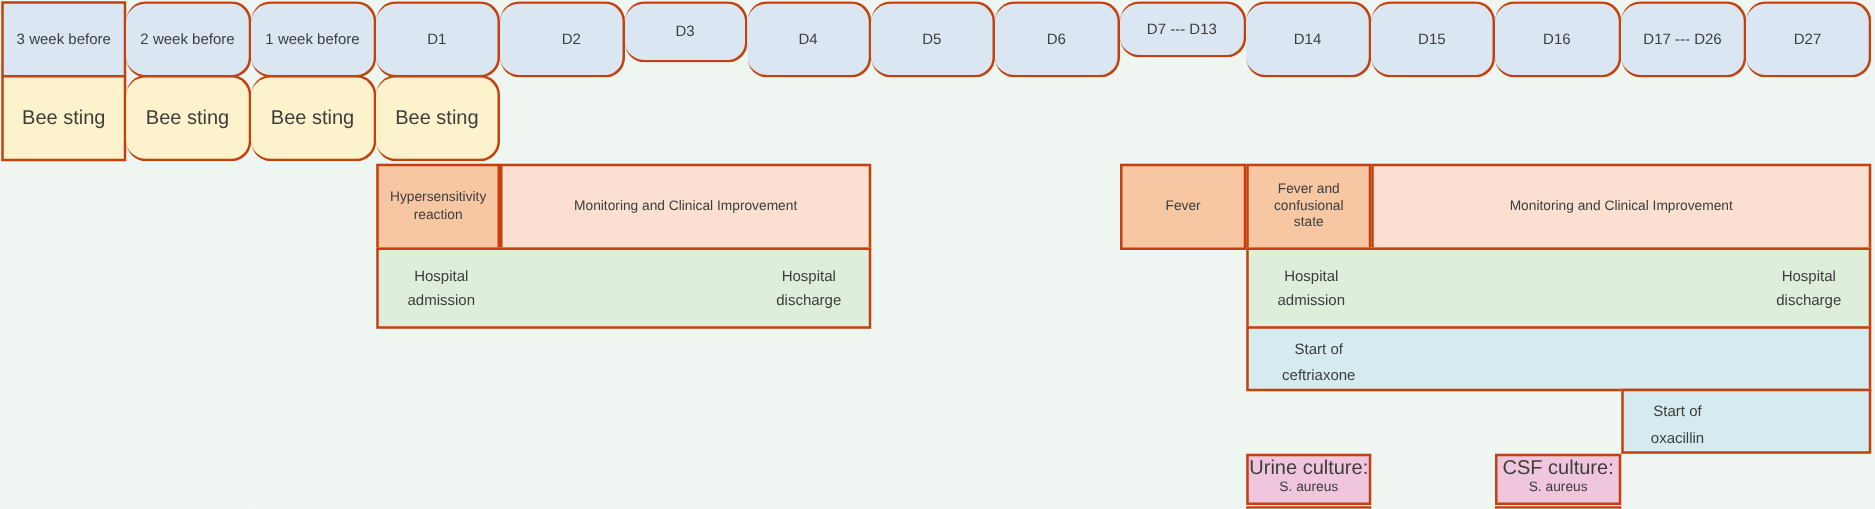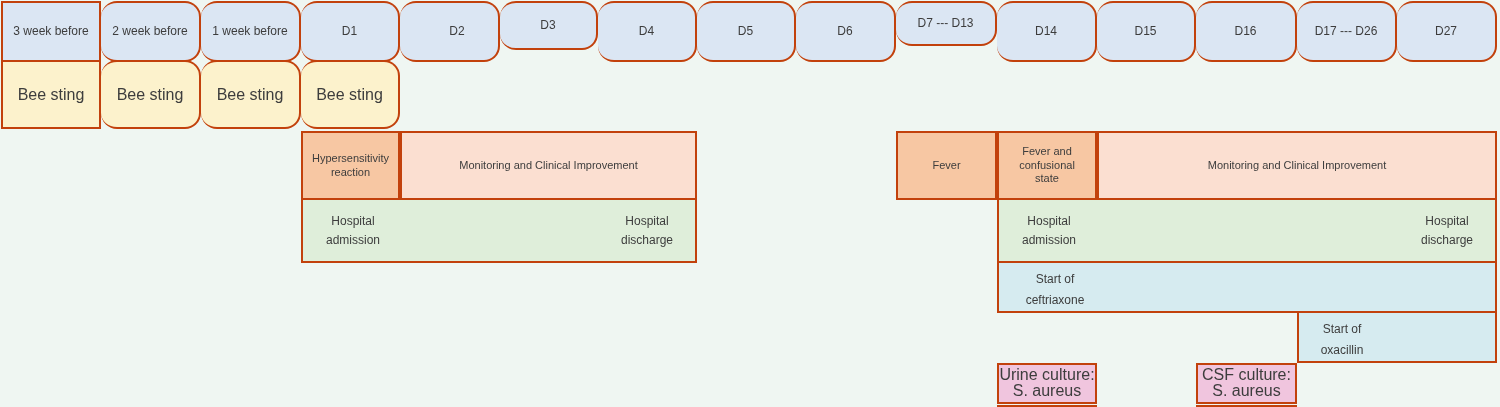--- a/index.html
+++ b/index.html
@@ -19,21 +19,21 @@
   .orange{background:#f7c7a3;font-size:11px;}
   .peach{background:#fbdfd1;font-size:11px;}
   .green{background:#dfeeda;font-size:12px;justify-content:space-between;align-items:flex-start;}
   .green .blk{display:inline-block;text-align:center;max-width:64px;margin-top:12px;line-height:19px;}
   .green .blk.l{margin-left:18px;}
   .green .blk.r{margin-right:16px;}
   .blue{background:#d6ebf0;font-size:12px;justify-content:flex-start;align-items:flex-start;}
   .blue .blk{display:inline-block;text-align:center;margin-top:6px;line-height:21px;}
   .pink{background:#f0c5de;flex-direction:column;justify-content:flex-start;padding-top:2px;}
   .pink .l1{font-size:16px;line-height:15px;}
-  .pink .l2{font-size:16px;line-height:17px;}
+  .pink .l2{font-size:11px;line-height:17px;}
   .wrap70{max-width:72px;}
 </style>
 </head>
 <body>
 
 <div id="canvas">
 
   <div class="box hdr" style="left:1px;top:1px;width:100px;height:61px;">
       <span>3 week before</span>
     </div>

